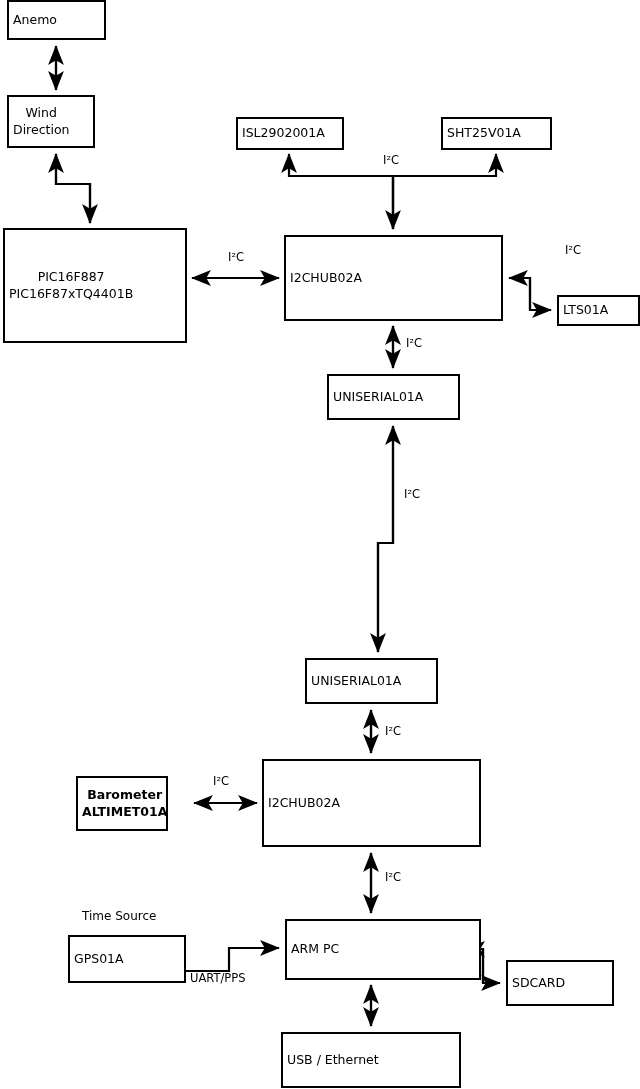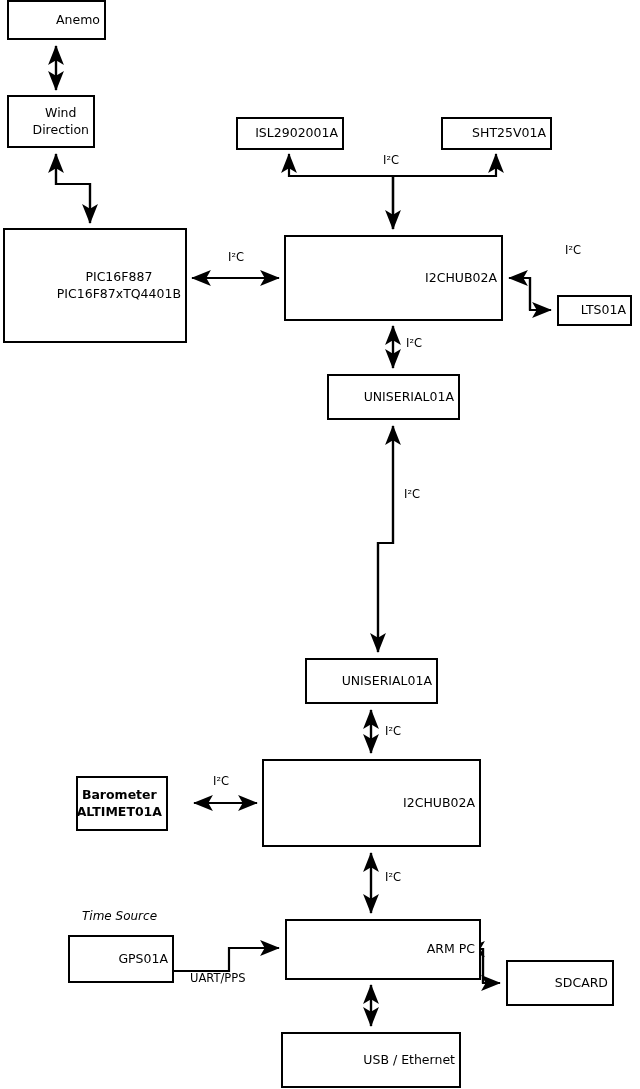--- a/index.html
+++ b/index.html
@@ -23,21 +23,21 @@
     width: 640px;
     height: 1089px;
   }
   .node {
     position: absolute;
     box-sizing: border-box;
     border: 2px solid #000000;
     background: #ffffff;
     display: flex;
     align-items: center;
-    justify-content: flex-end;
+    justify-content: flex-start;
     text-align: center;
     color: #000000;
     font-size: 12.5px;
     line-height: 1.35;
     z-index: 3;
   }
   .node .node-label {
     display: block;
     white-space: pre-line;
     padding: 0 4px;
@@ -133,42 +133,42 @@
   </div>
 
   <div class="node" style="left:441px; top:117px; width:111px; height:33px;">
     <span class="node-label">SHT25V01A</span>
   </div>
 
   <div class="node" style="left:284px; top:235px; width:219px; height:86px;">
     <span class="node-label">I2CHUB02A</span>
   </div>
 
-  <div class="node" style="left:557px; top:295px; width:75px; height:31px;">
+  <div class="node" style="left:557px; top:295px; width:83px; height:31px;">
     <span class="node-label">LTS01A</span>
   </div>
 
   <div class="node" style="left:327px; top:374px; width:133px; height:46px;">
     <span class="node-label">UNISERIAL01A</span>
   </div>
 
   <div class="node" style="left:305px; top:658px; width:133px; height:46px;">
     <span class="node-label">UNISERIAL01A</span>
   </div>
 
   <div class="node" style="left:262px; top:759px; width:219px; height:88px;">
     <span class="node-label">I2CHUB02A</span>
   </div>
 
   <div class="node" style="left:76px; top:776px; width:92px; height:55px;font-weight:bold;">
     <span class="node-label">Barometer
 ALTIMET01A</span>
   </div>
 
-  <div class="node" style="left:68px; top:935px; width:106px; height:48px;padding-left:40px;">
+  <div class="node" style="left:68px; top:935px; width:118px; height:48px;">
     <span class="node-label">GPS01A</span>
   </div>
 
   <div class="node" style="left:285px; top:919px; width:196px; height:61px;">
     <span class="node-label">ARM PC</span>
   </div>
 
   <div class="node" style="left:281px; top:1032px; width:180px; height:56px;">
     <span class="node-label">USB / Ethernet</span>
   </div>
@@ -188,15 +188,15 @@
   <div class="edge-label" style="left:404px; top:489px;">I²C</div>
 
   <div class="edge-label" style="left:385px; top:726px;">I²C</div>
 
   <div class="edge-label" style="left:213px; top:776px;">I²C</div>
 
   <div class="edge-label" style="left:385px; top:872px;">I²C</div>
 
   <div class="edge-label" style="left:190px; top:973px;">UART/PPS</div>
 
-  <div class="free-label" style="left:82px; top:910px;font-style:italic;">Time Source</div>
+  <div class="free-label" style="left:82px; top:910px;">Time Source</div>
 
 </div>
 
 </body></html>

